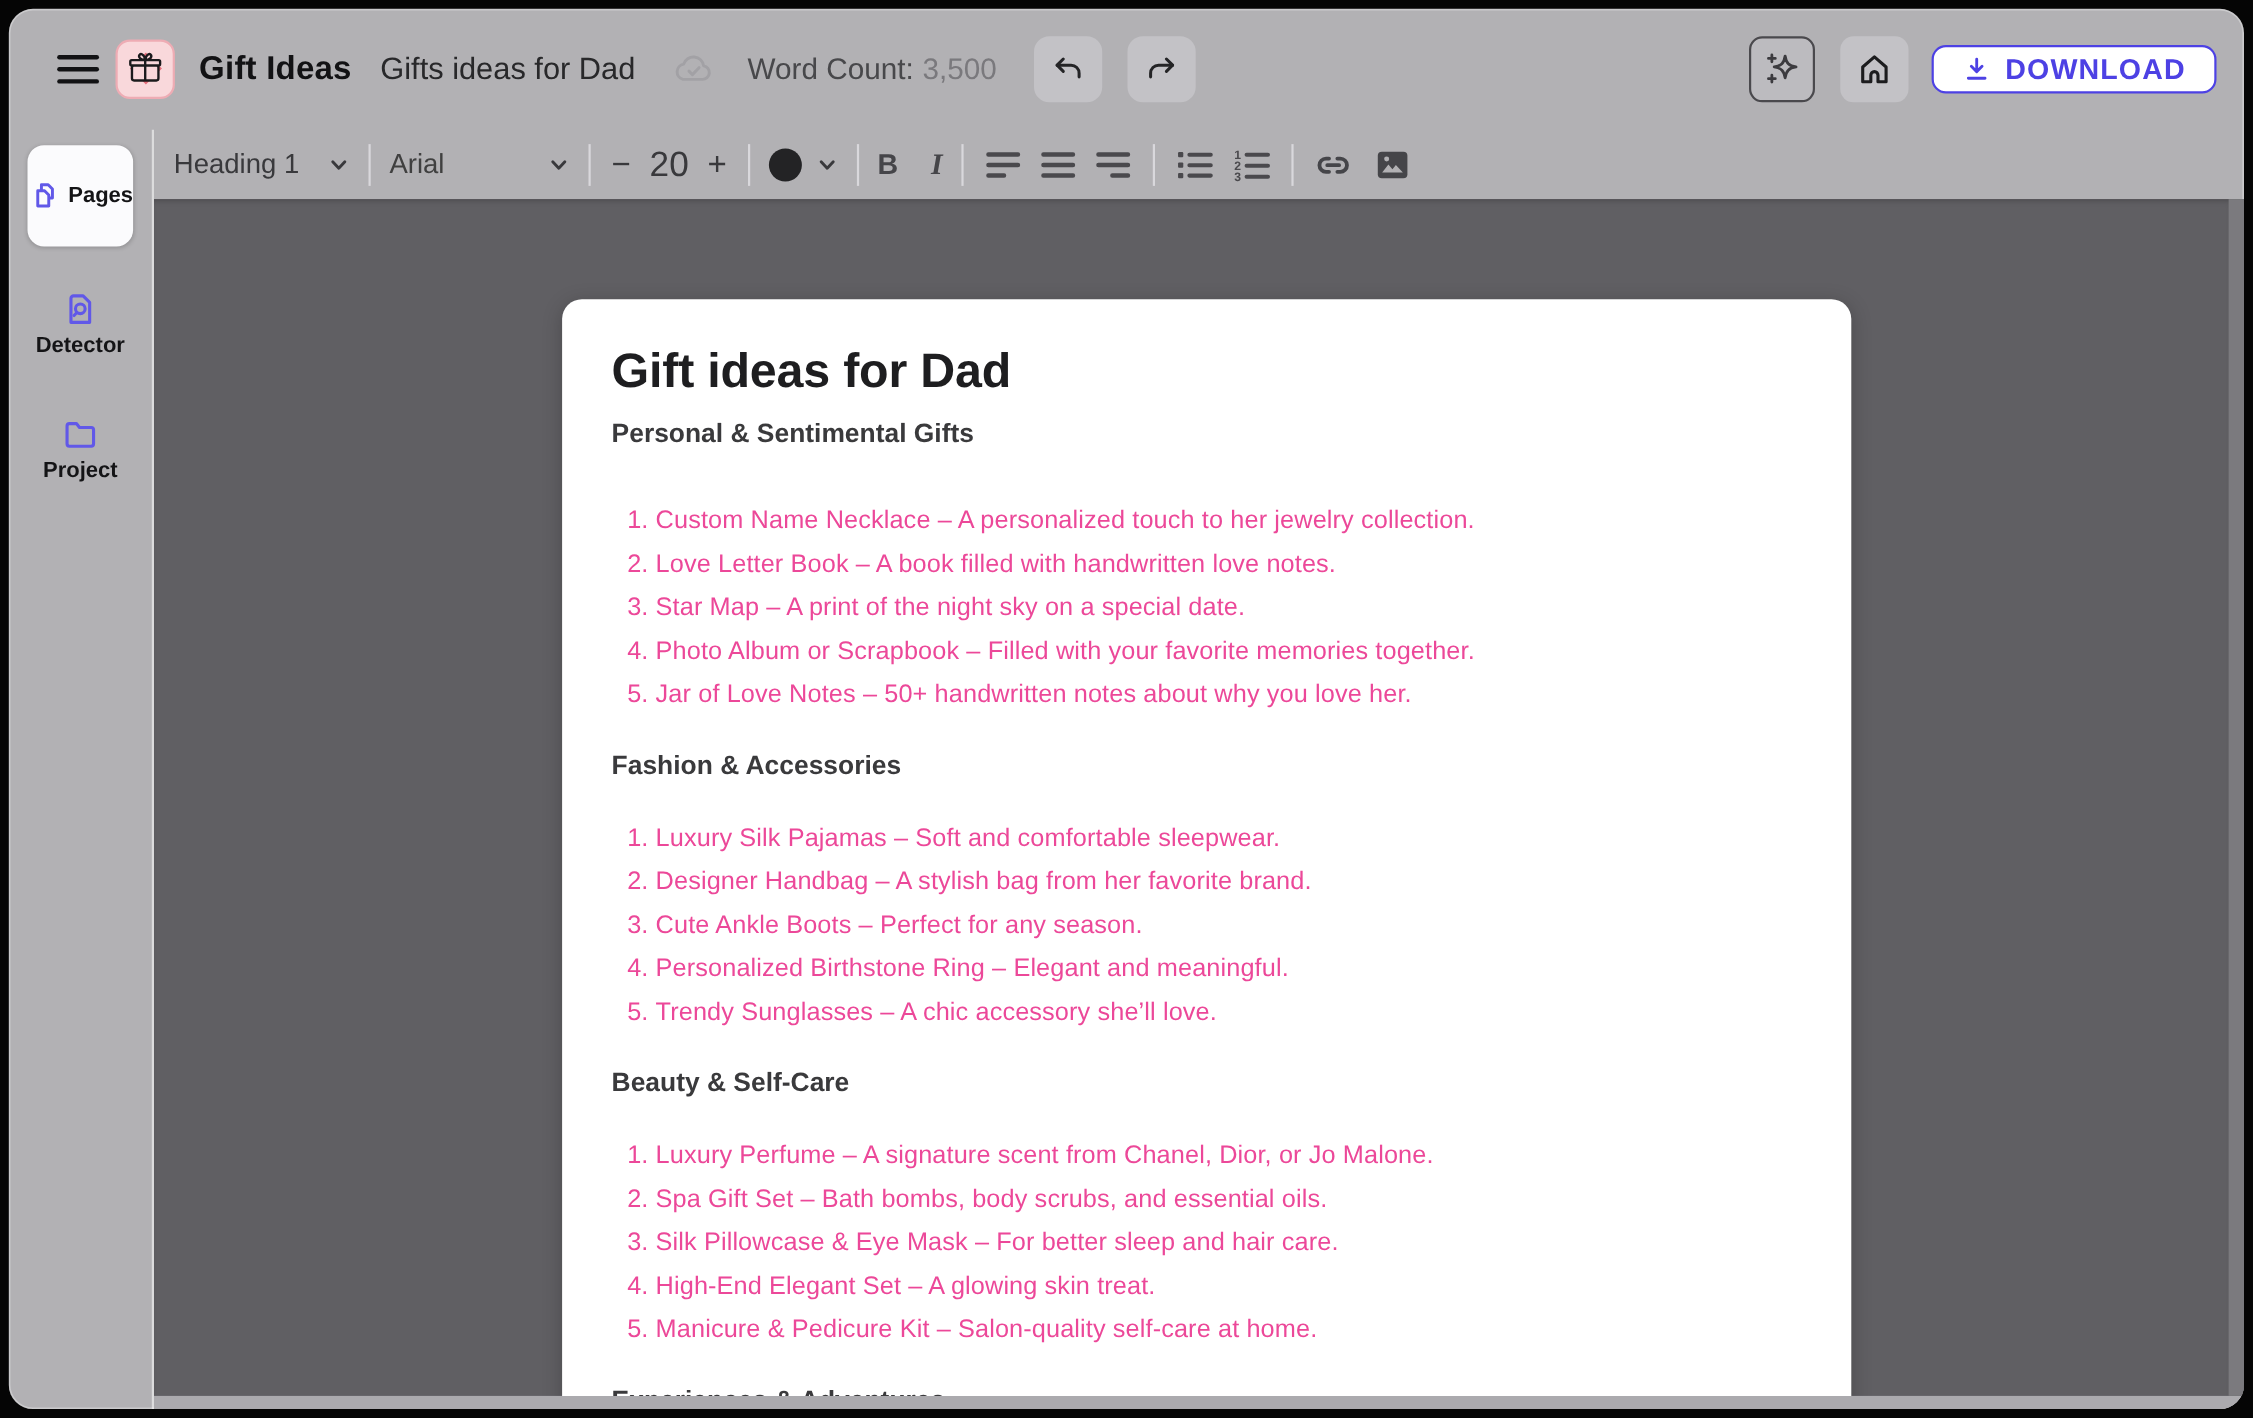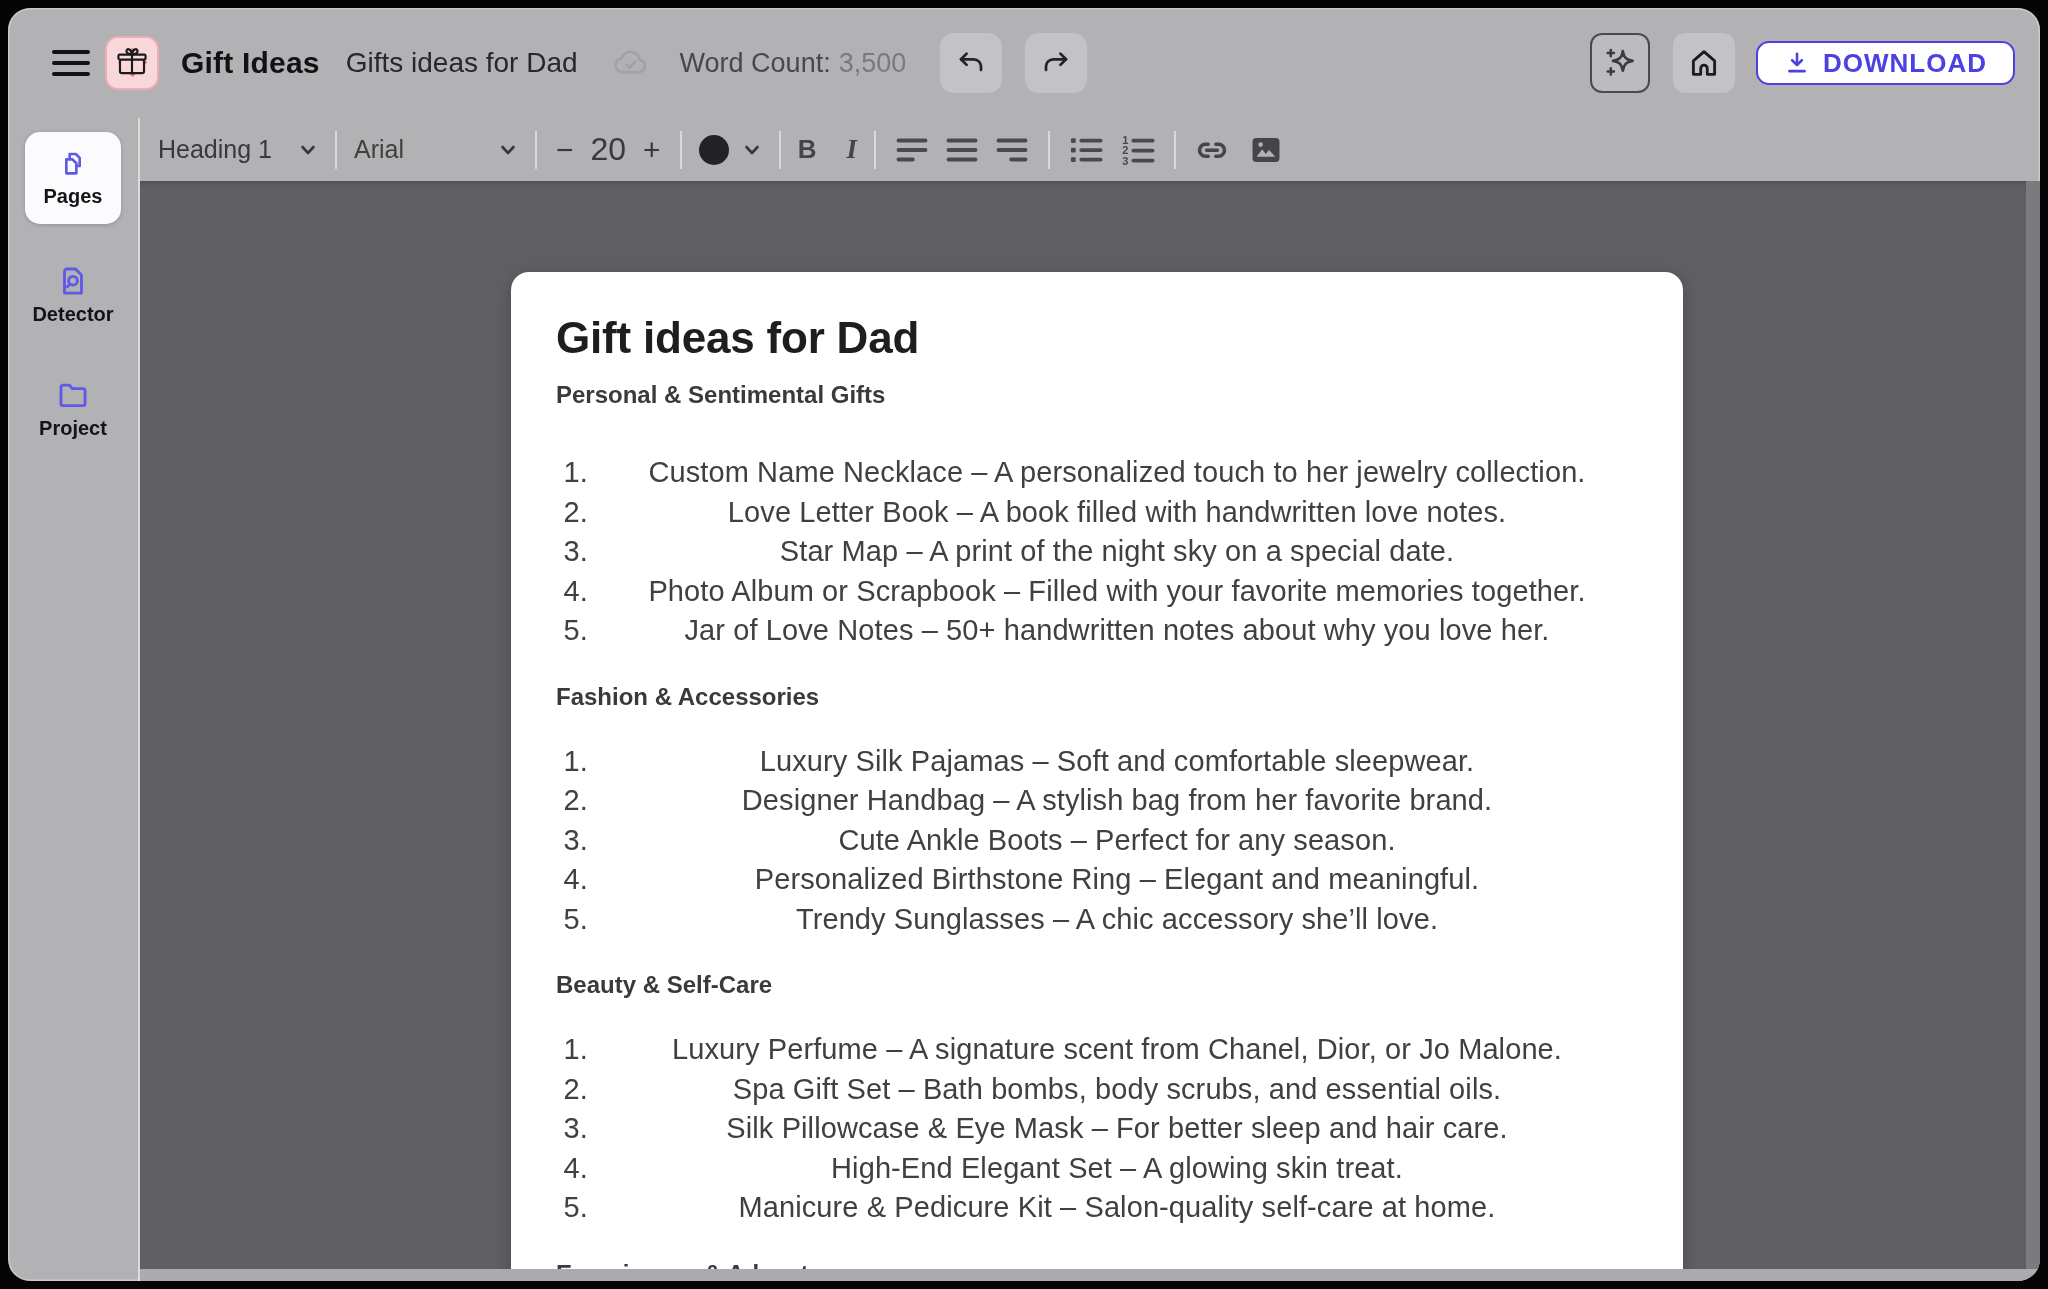--- a/index.html
+++ b/index.html
@@ -27,21 +27,21 @@
   .sparkle{width:60px;height:60px;border-radius:12px;background:#bcbbbf;border:2px solid #4a494d;box-sizing:border-box;}
   .home{margin-left:23px;border-radius:12px;}
   .download{margin-left:21px;height:44px;border-radius:13px;background:#fff;border:2.5px solid #4d41e4;
             box-sizing:border-box;display:flex;align-items:center;gap:13px;padding:0 26px;cursor:pointer;}
   .download span{color:#4d41e4;font-size:26px;font-weight:700;letter-spacing:1px;}
   
   .bodyrow{flex:1;display:flex;min-height:0;}
   .sidebar{width:130px;flex:0 0 auto;border-right:2px solid rgba(255,255,255,.55);
            display:flex;flex-direction:column;align-items:center;}
   .pages-card{margin-top:14px;width:96px;height:92px;background:#fbfbfd;border-radius:15px;
-              display:flex;flex-direction:column;align-items:center;justify-content:center;gap:5px;
+              display:flex;flex-direction:row;align-items:center;justify-content:center;gap:5px;
               box-shadow:0 1px 4px rgba(0,0,0,.18);cursor:pointer;}
   .side-item{display:flex;flex-direction:column;align-items:center;gap:5px;cursor:pointer;}
   .side-item.detector{margin-top:40px;} .side-item.project{margin-top:52px;}
   .side-label{font-size:20px;font-weight:700;color:#141416;}
   
   .main{flex:1;display:flex;flex-direction:column;min-width:0;}
   .toolbar{height:63px;flex:0 0 auto;display:flex;align-items:center;padding-left:18px;}
   .tdiv{width:2px;height:38px;background:#d9d8dc;margin:0 17px;flex:0 0 auto;}
   .tgroup{display:flex;align-items:center;}
   .tool-text{font-size:25px;font-weight:400;color:#39393c;}
@@ -59,21 +59,21 @@
           border-right:14px solid #7b7a7e;box-shadow:inset 0 5px 7px -5px rgba(0,0,0,.35);}
   .bottom-strip{height:12px;flex:0 0 auto;background:#abaaae;}
   .doc-page{position:absolute;left:371px;top:91px;width:1172px;height:1500px;background:#ffffff;
             border-radius:18px;box-sizing:border-box;padding:46px 45px 0 45px;box-shadow:0 4px 18px rgba(0,0,0,.22);
             cursor:text;}
   .doc-page h1{margin:0;font-size:44px;line-height:40px;font-weight:700;color:#1e1e20;letter-spacing:-.2px;}
   .doc-page h2{margin:29px 0 0;font-size:24px;line-height:33px;font-weight:700;color:#3a3a3c;}
   .doc-page h2:first-of-type{margin-top:20px;}
   .doc-page ol{margin:29px 0 0;padding:0 0 0 40px;}
   .doc-page ol:first-of-type{margin-top:42px;}
-  .doc-page li{font-size:29px;line-height:39.5px;color:#404040;letter-spacing:.1px;text-align:center;}
+  .doc-page li{font-size:23px;line-height:39.5px;color:#ec4899;letter-spacing:.1px;}
 </style>
 </head>
 <body>
 
 <div class="stage">
  <div class="window">
 
   <div class="header">
     <div class="hamburger">
           <div></div>

